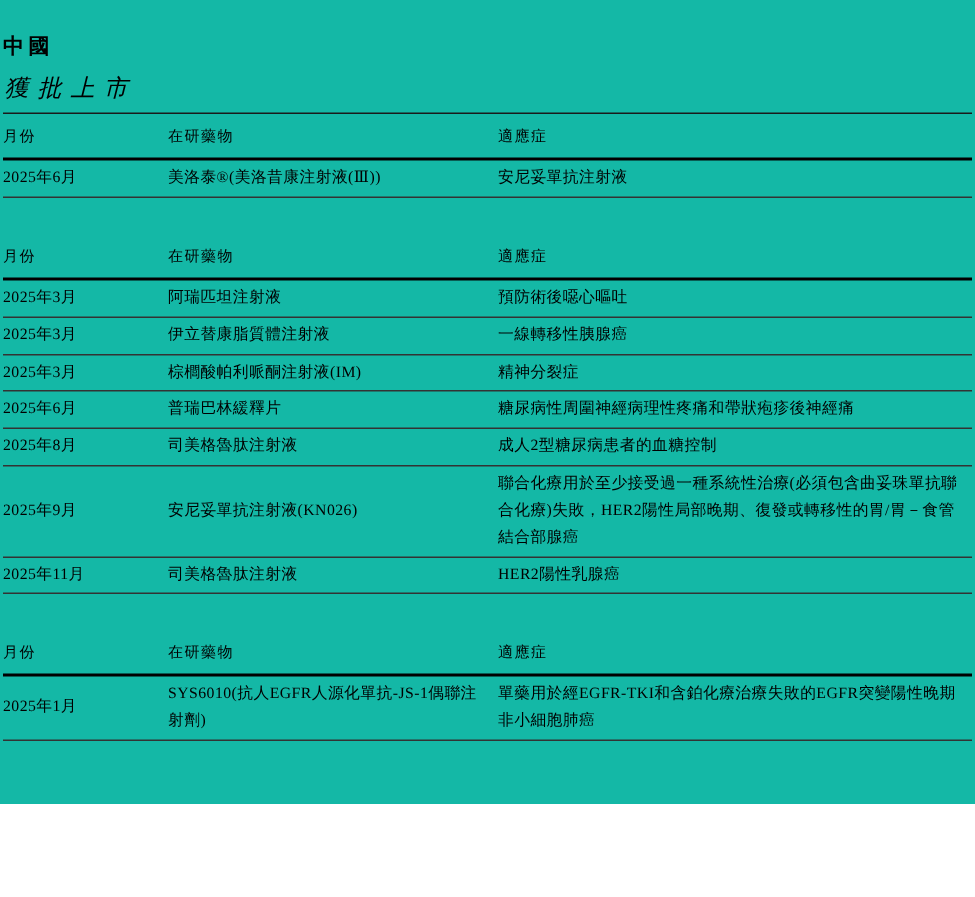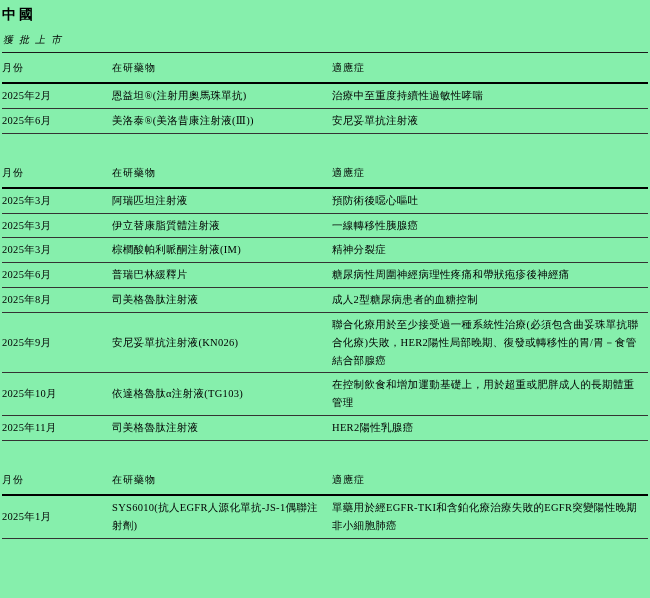--- a/index.html
+++ b/index.html
@@ -4,36 +4,36 @@
 <style>
   html, body {
     margin: 0;
     padding: 0;
     background: #ffffff;
     color: #000000;
     font-family: "Liberation Serif", "DejaVu Serif", serif;
   }
   .page {
     width: 650px;
-    height: 598px;
+    height: 536px;
     box-sizing: border-box;
-    padding: 4px 2px 0 2px;
+    padding: 20px 2px 0 2px;
     overflow: hidden;
-    background: #86efac;
+    background: #14b8a6;
   }
   .page-title {
     font-size: 14px;
     font-weight: bold;
     letter-spacing: 3px;
     margin: 2px 0 9px 0;
   }
   .section { margin: 0; }
   .section + .section { margin-top: 24px; }
   .section-title {
-    font-size: 10px;
+    font-size: 16px;
     font-style: italic;
     font-weight: 500;
     letter-spacing: 6px;
     margin: 0;
     padding: 0 0 5px 1px;
     border-bottom: 1px solid #1a1a1a;
   }
   table {
     width: 100%;
     border-collapse: collapse;
@@ -76,25 +76,20 @@
         </colgroup>
       <thead>
         <tr>
           <th>月份</th>
           <th>在研藥物</th>
           <th>適應症</th>
         </tr>
       </thead>
       <tbody>
           <tr>
-            <td class="month-cell">2025年2月</td>
-            <td class="drug-cell">恩益坦®(注射用奧馬珠單抗)</td>
-            <td class="indication-cell">治療中至重度持續性過敏性哮喘</td>
-          </tr>
-          <tr>
             <td class="month-cell">2025年6月</td>
             <td class="drug-cell">美洛泰®(美洛昔康注射液(Ⅲ))</td>
             <td class="indication-cell">安尼妥單抗注射液</td>
           </tr>
         </tbody>
     </table>
   </div>
 
   <div class="section">
     <table>
@@ -135,25 +130,20 @@
             <td class="month-cell">2025年8月</td>
             <td class="drug-cell">司美格魯肽注射液</td>
             <td class="indication-cell">成人2型糖尿病患者的血糖控制</td>
           </tr>
           <tr>
             <td class="month-cell">2025年9月</td>
             <td class="drug-cell">安尼妥單抗注射液(KN026)</td>
             <td class="indication-cell">聯合化療用於至少接受過一種系統性治療(必須包含曲妥珠單抗聯合化療)失敗，HER2陽性局部晚期、復發或轉移性的胃/胃－食管結合部腺癌</td>
           </tr>
           <tr>
-            <td class="month-cell">2025年10月</td>
-            <td class="drug-cell">依達格魯肽α注射液(TG103)</td>
-            <td class="indication-cell">在控制飲食和增加運動基礎上，用於超重或肥胖成人的長期體重管理</td>
-          </tr>
-          <tr>
             <td class="month-cell">2025年11月</td>
             <td class="drug-cell">司美格魯肽注射液</td>
             <td class="indication-cell">HER2陽性乳腺癌</td>
           </tr>
         </tbody>
     </table>
   </div>
 
   <div class="section">
     <table>

